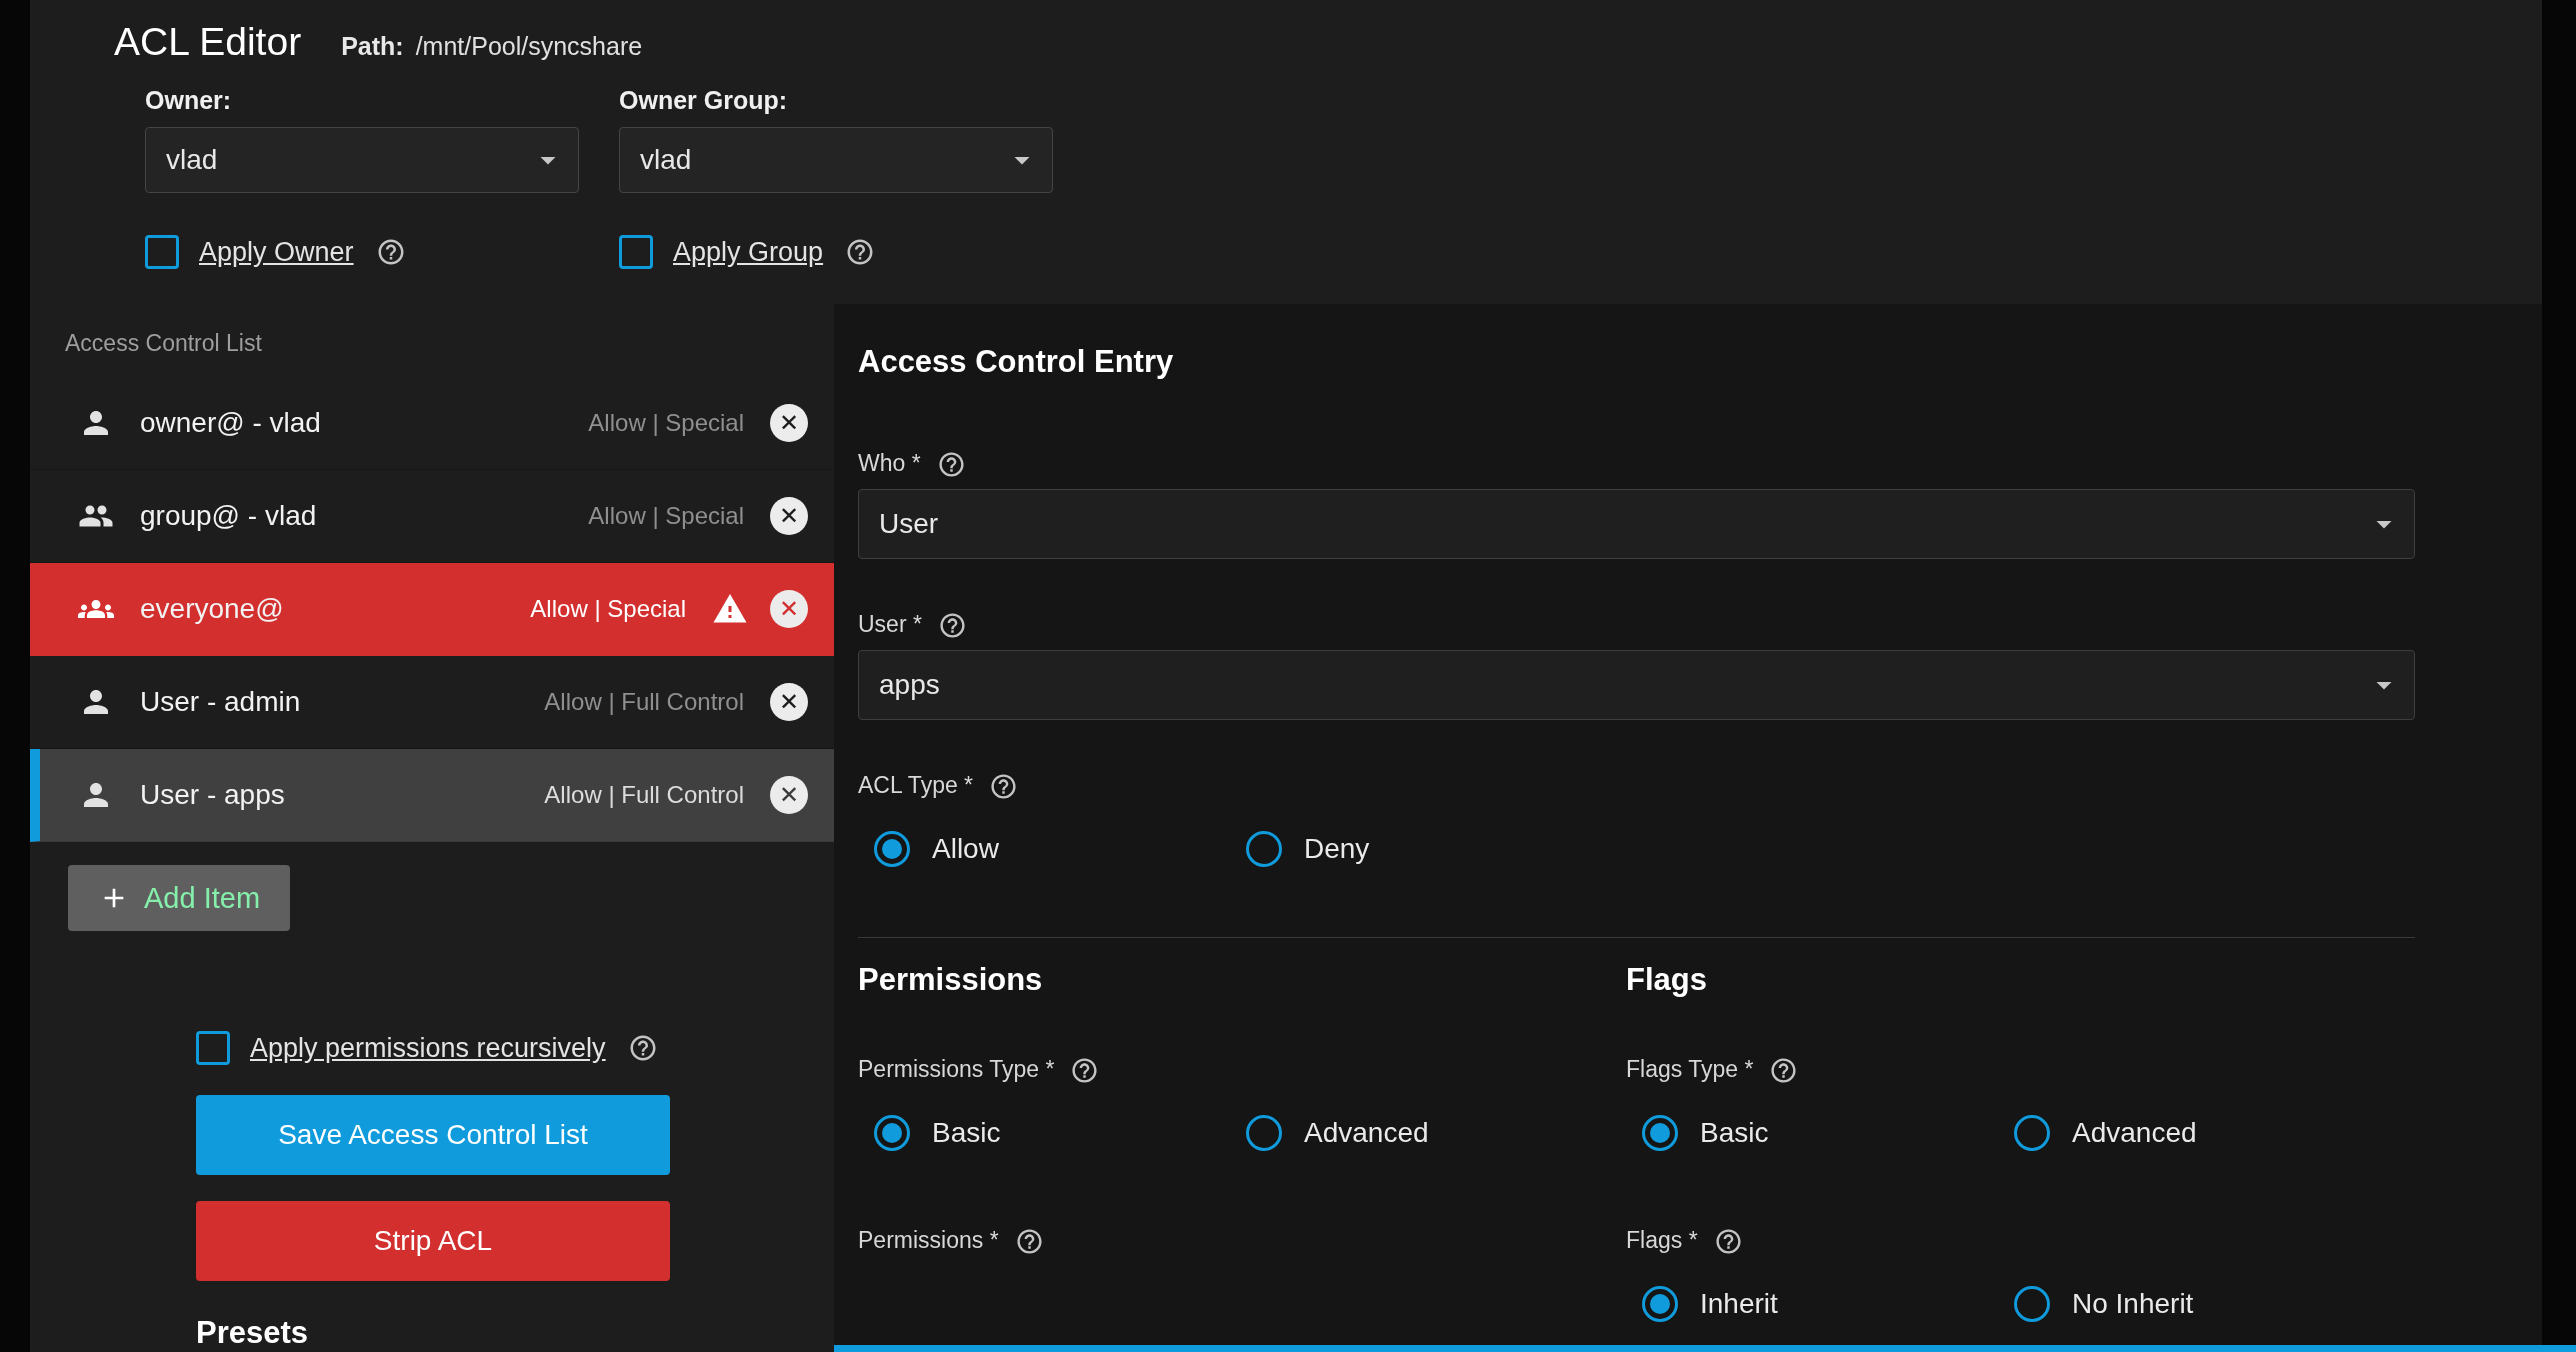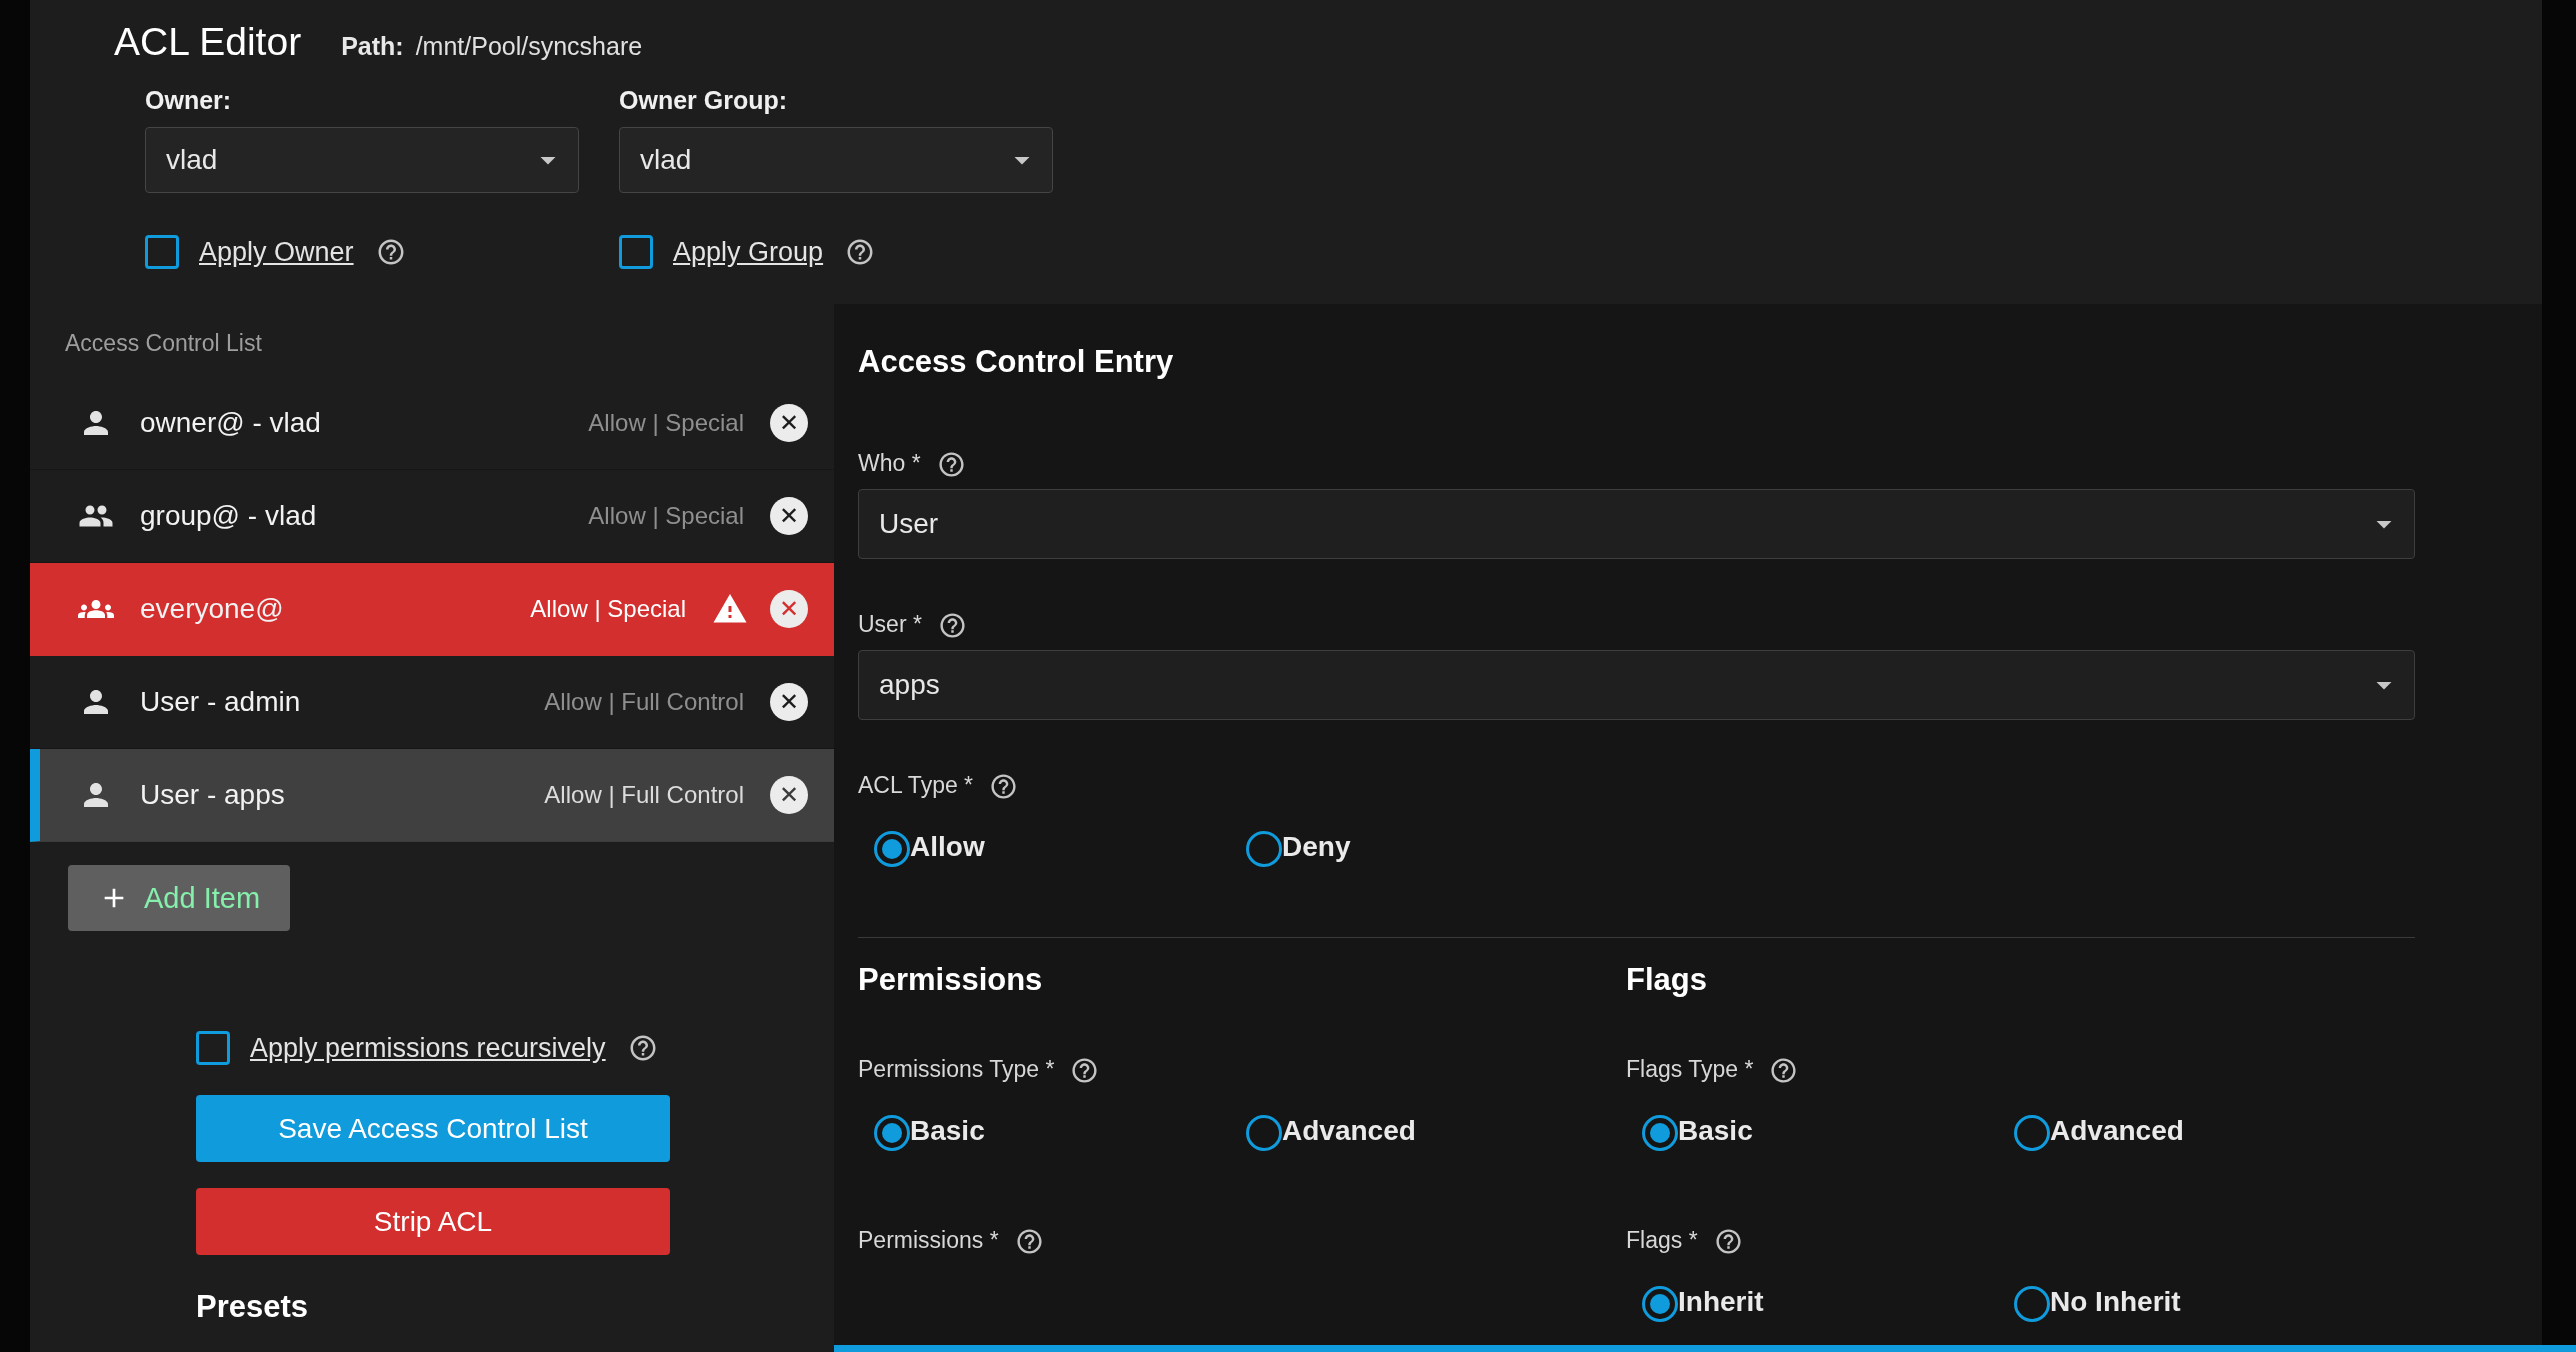--- a/index.html
+++ b/index.html
@@ -80,41 +80,41 @@
     display:flex; align-items:center; gap:14px;
     margin:23px 0 0 38px; height:66px; padding:0 30px;
     background:#5f5f5f; border:none; border-radius:4px;
     color:#86efac; font-size:29px; font-family:inherit; cursor:pointer;
   }
   .add-item svg { width:32px; height:32px; fill:#ffffff; }
 
   .left-controls { margin:100px 0 0 166px; width:474px; }
   .left-controls .check-row { margin-top:0; }
   .btn {
-    display:block; width:474px; height:67px; border:none; border-radius:4px;
+    display:block; width:474px; height:80px; border:none; border-radius:4px;
     font-size:28px; font-family:inherit; color:#ffffff; cursor:pointer; text-align:center;
   }
   .btn-save { background:var(--accent); margin-top:30px; }
   .btn-strip { background:var(--danger); margin-top:26px; }
   .presets-title { font-size:31px; font-weight:bold; color:#ffffff; margin-top:34px; }
 
   
   .right-panel {
     position:absolute; left:834px; top:304px; right:34px; bottom:0;
     background:#151515; padding:24px 127px 0 24px; overflow:hidden;
   }
   .entry-title { font-size:31px; font-weight:bold; color:#ffffff; margin-top:16px; }
   .field-label { display:flex; gap:14px; font-size:23px; color:#d8d8d8; }
   .field-label .help-icon { width:29px; height:29px; }
   .mt-who { margin-top:70px; }
   .mt-user { margin-top:52px; }
   .mt-acltype { margin-top:52px; }
   .select.full { height:70px; background:#1f1f1f; border-color:#3e3e3e; margin-top:10px; }
   .radio-row { display:flex; align-items:center; margin-top:26px; padding-left:16px; height:44px; }
-  .radio-item { display:flex; align-items:flex-start; width:372px; cursor:pointer;font-weight:bold; }
+  .radio-item { display:flex; align-items:center; gap:22px; width:372px; cursor:pointer; }
   .radio {
     width:36px; height:36px; flex:none; border:3px solid var(--accent);
     border-radius:50%; position:relative; display:inline-block; background:transparent;
   }
   .radio.checked::after {
     content:""; position:absolute; inset:5px; border-radius:50%; background:var(--accent);
   }
   .radio-label { font-size:28px; color:#eaeaea; }
   .divider { height:1px; background:#3a3a3a; margin-top:66px; }
   .columns { display:flex; margin-top:24px; }

